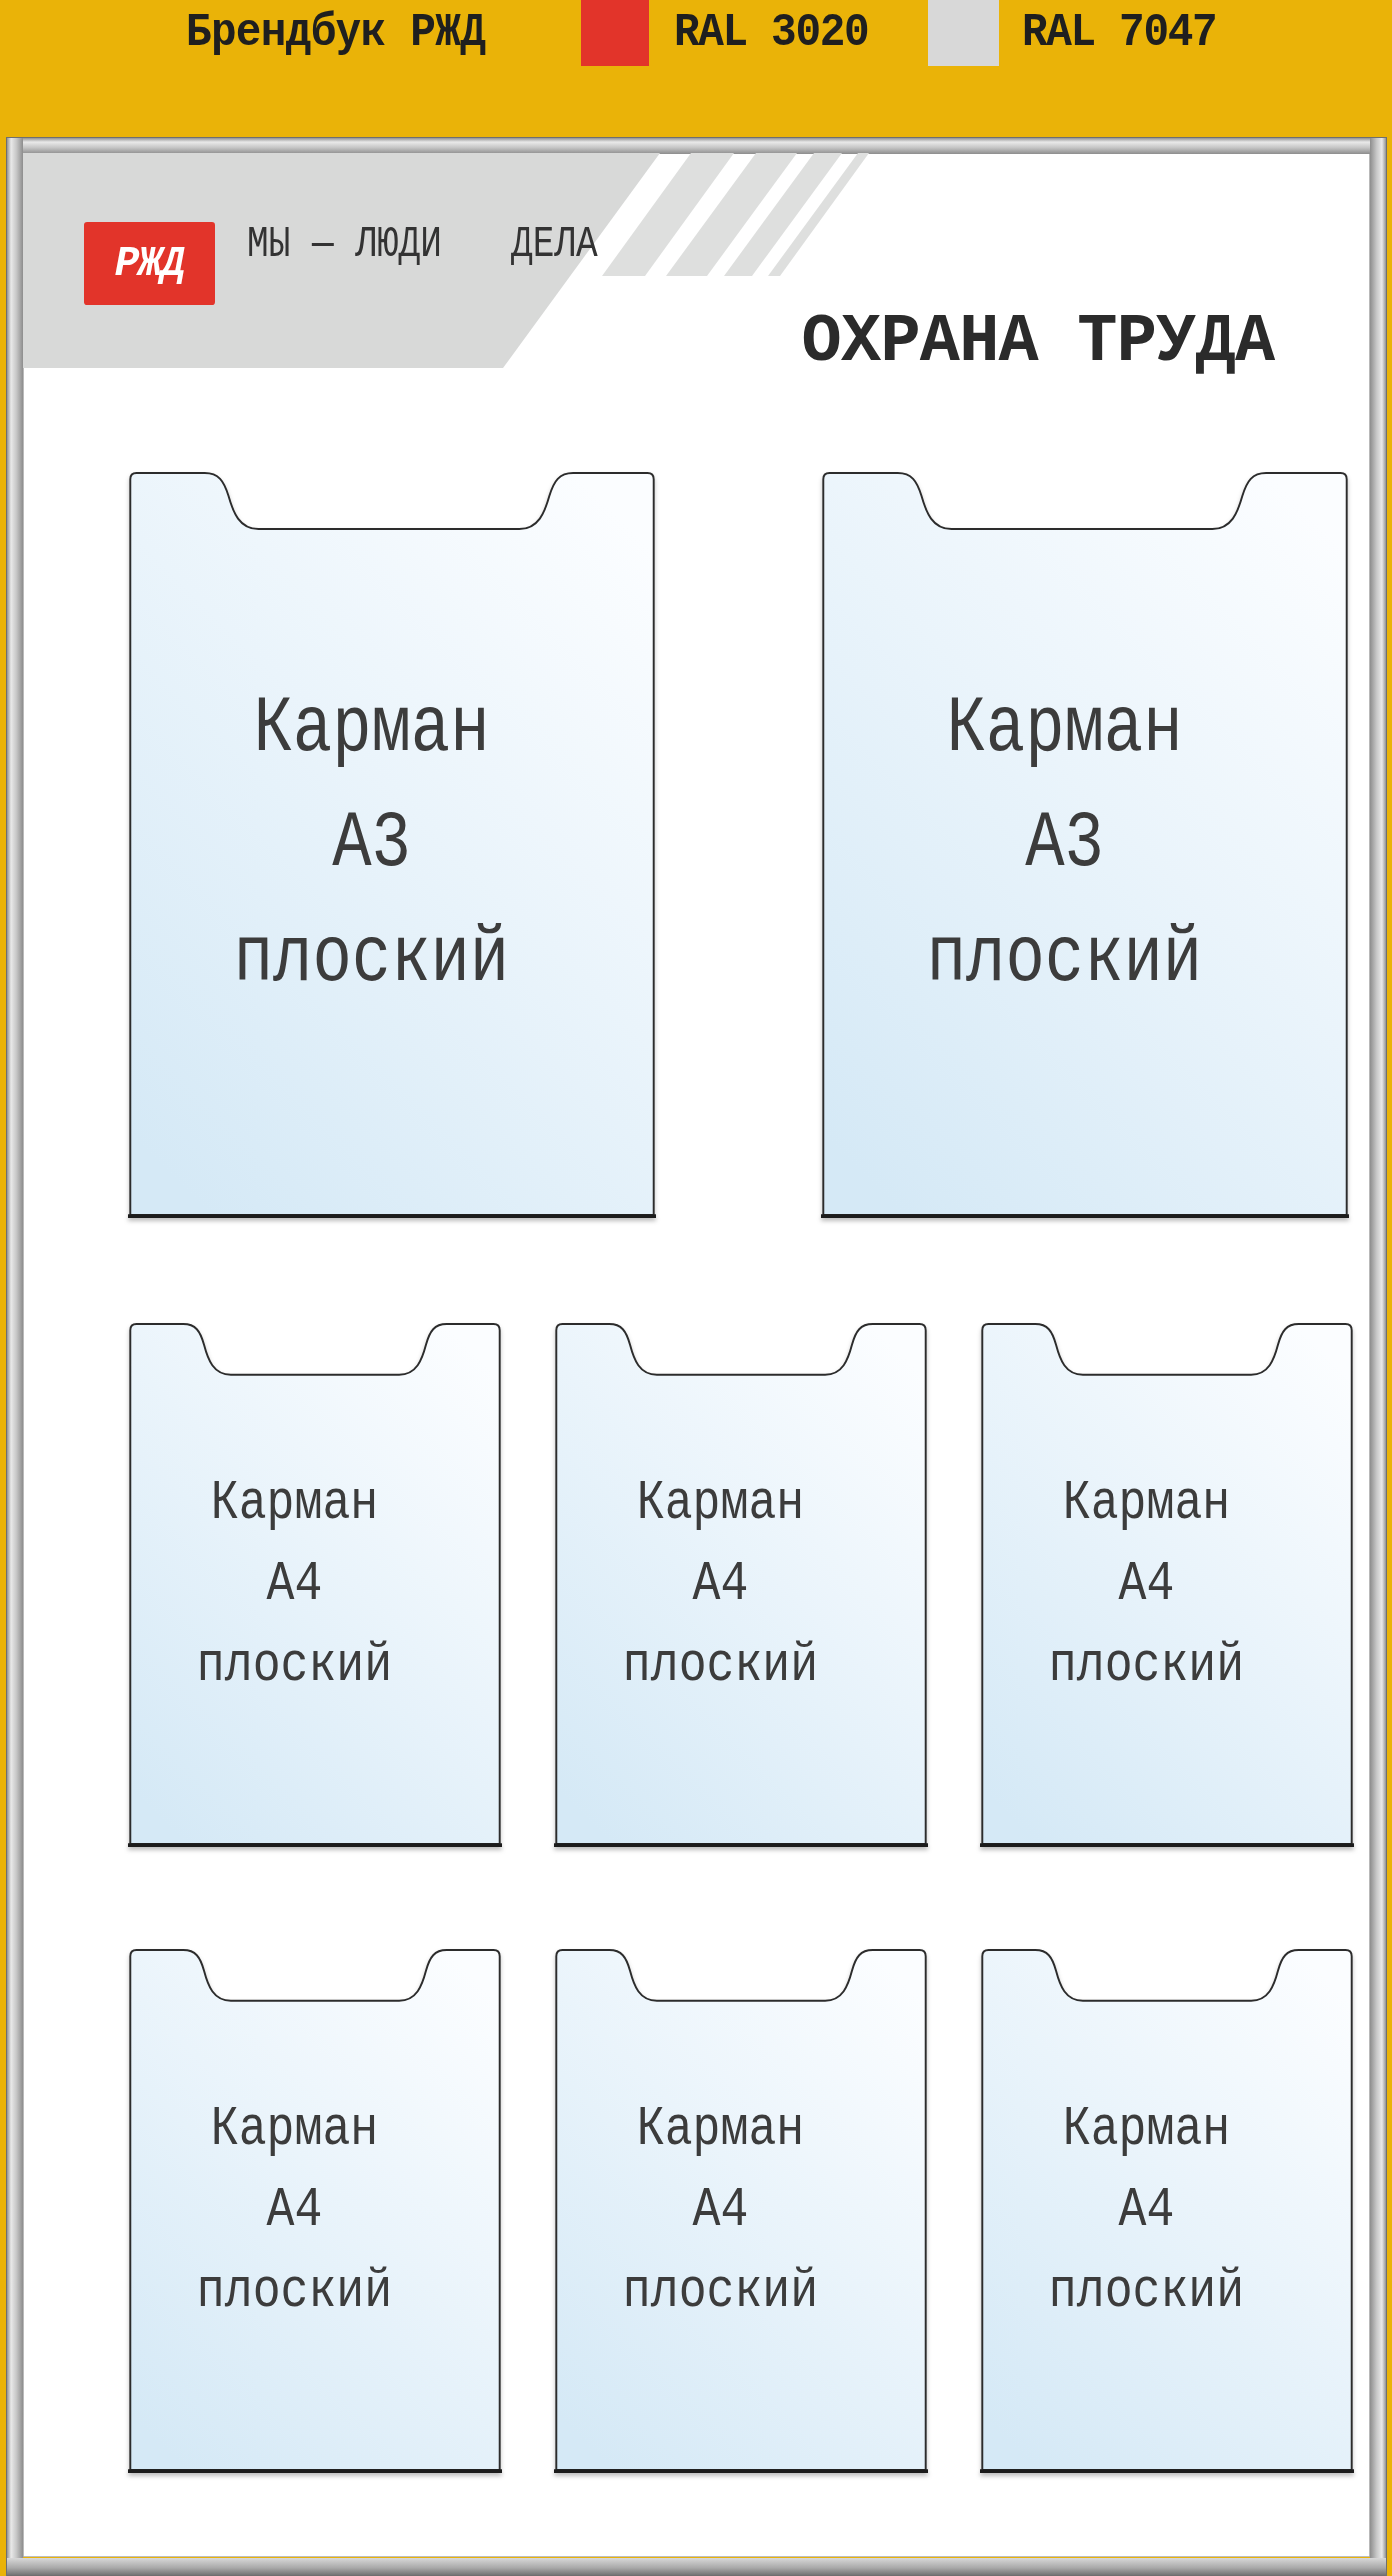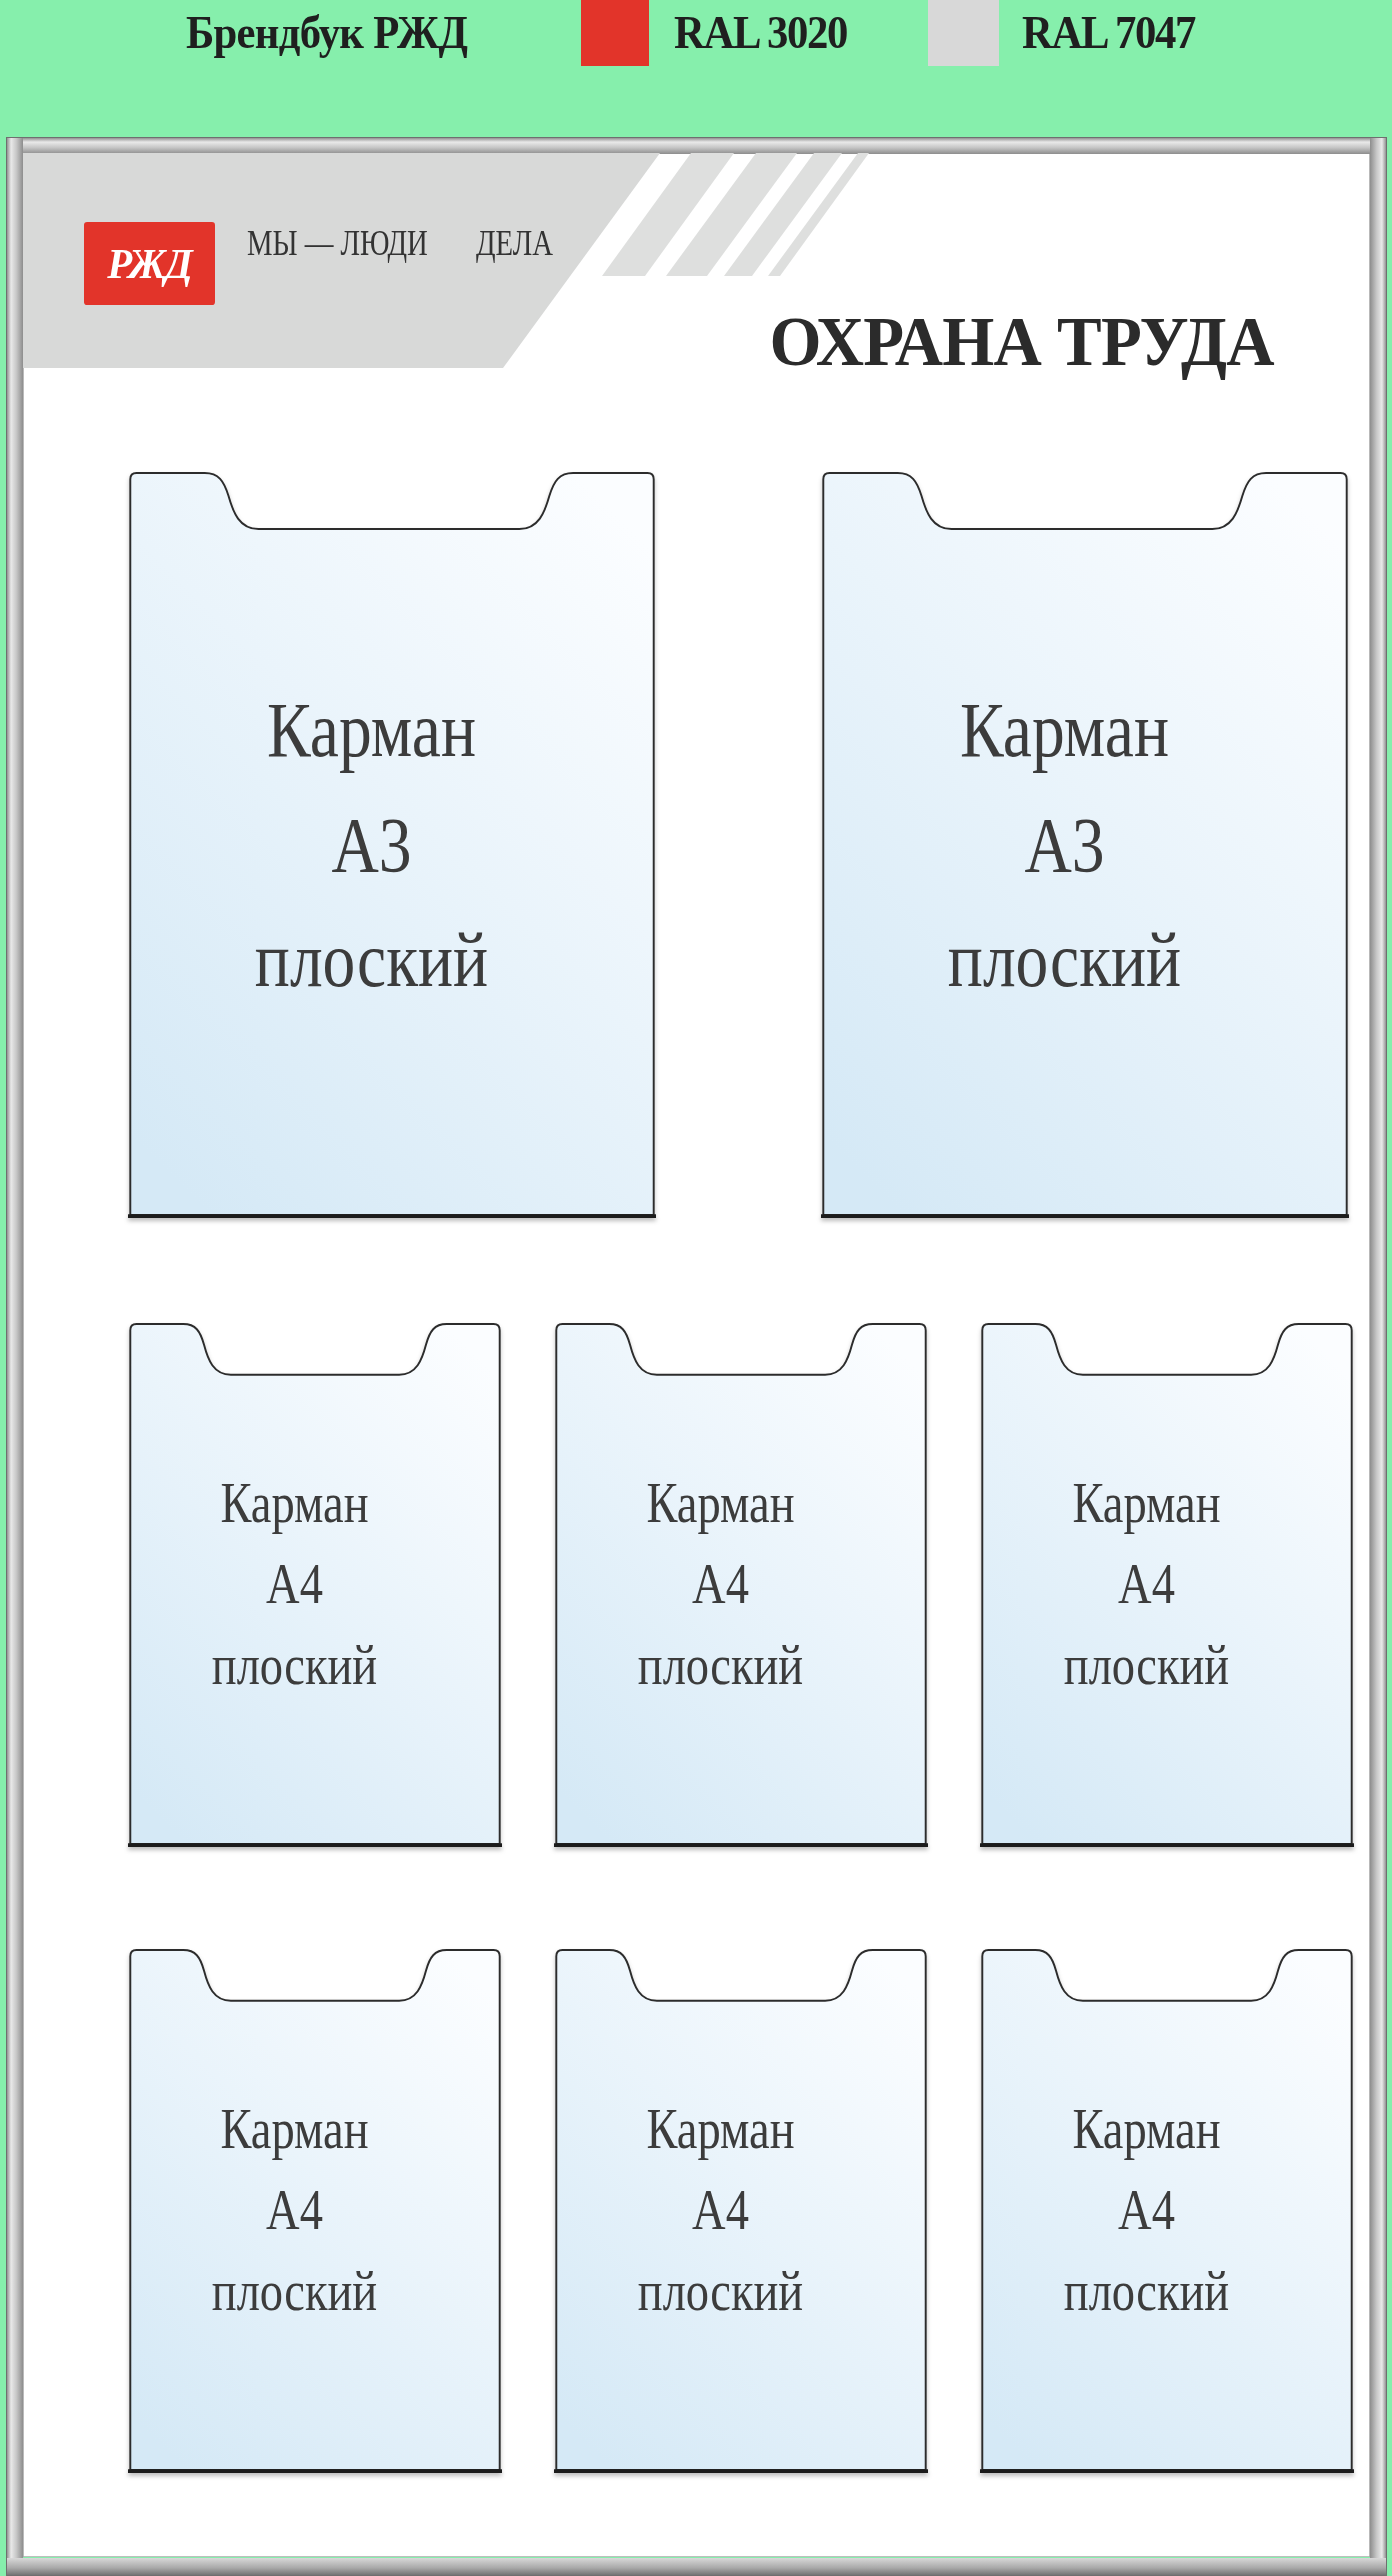--- a/index.html
+++ b/index.html
@@ -1,17 +1,17 @@
 <!DOCTYPE html>
 <html style="font-size:12.3px"><head>
 <meta charset="utf-8">
 <style>
   html,body{margin:0;padding:0;background:#ffffff;}
-  #canvas{position:relative;width:1393px;height:2576px;background:#86efac;overflow:hidden;
-          font-family:Liberation Serif, serif;}
+  #canvas{position:relative;width:1393px;height:2576px;background:#eab308;overflow:hidden;
+          font-family:Liberation Mono, monospace;}
 
   
   .cap-text{position:absolute;top:0;height:66px;line-height:66px;
             font-weight:bold;font-size:46px;letter-spacing:-0.8px;color:#1f1f1f;
             white-space:nowrap;transform:scaleX(.93);transform-origin:left center;}
   .swatch{position:absolute;top:0;height:66px;}
 
   
   .frame-strip{position:absolute;}
   .f-top{left:6.1px;top:137px;width:1380px;height:17px;
@@ -35,21 +35,21 @@
   .s1{clip-path:polygon(668px 0,711px 0,622px 123px,579px 123px);}
   .s2{clip-path:polygon(733px 0,774px 0,684px 123px,643px 123px);}
   .s3{clip-path:polygon(791px 0,819px 0,729px 123px,701px 123px);}
   .s4{clip-path:polygon(835px 0,846px 0,757px 123px,745px 123px);}
 
   
   .logo-box{position:absolute;left:84px;top:222px;width:131px;height:83px;
             border-radius:3.1px;display:flex;align-items:center;justify-content:center;}
   .logo-glyph{color:#ffffff;font-weight:bold;font-style:italic;font-size:43px;
             line-height:43px;transform:scaleX(.95);letter-spacing:-1.5px;}
-  .slogan{position:absolute;left:247px;top:225px;font-size:35px;line-height:38px;
+  .slogan{position:absolute;left:247px;top:225px;font-size:44px;line-height:38px;
             color:#333333;white-space:nowrap;}
   .slogan .cond{display:inline-block;transform:scaleX(.82);transform-origin:left center;}
   .board-title{position:absolute;right:119px;top:307px;font-size:69px;line-height:71px;
             font-weight:bold;color:#2b2b2b;letter-spacing:-0.8px;white-space:nowrap;
             transform:scaleX(.97);transform-origin:right center;}
 
   
   .pocket{position:absolute;padding-left:41px;}
   .pocket svg{display:block;width:100%;height:100%;overflow:visible;
               filter:drop-shadow(0 3.1px 2.3px rgba(40,40,40,.30));}

